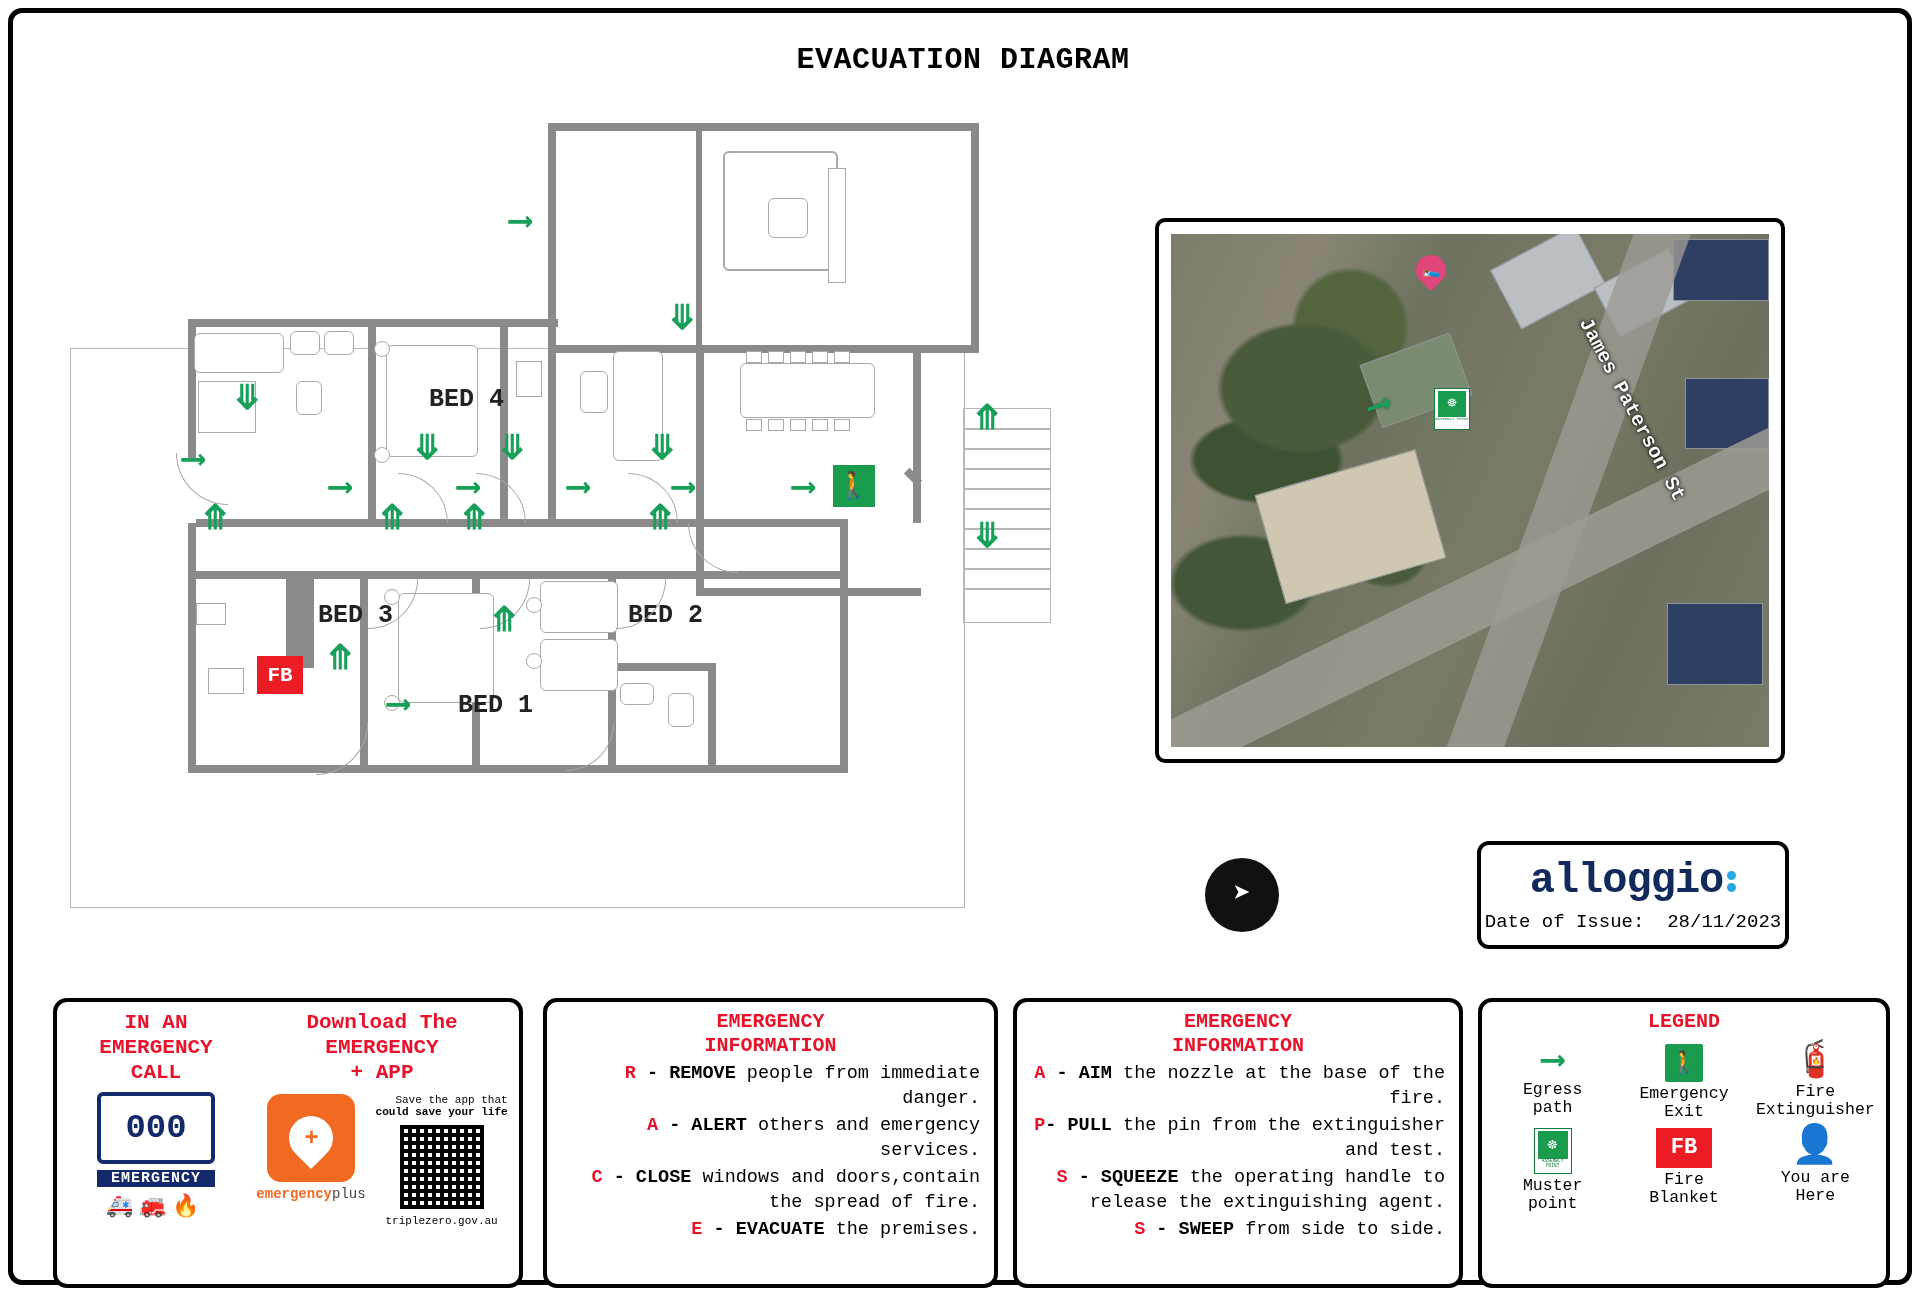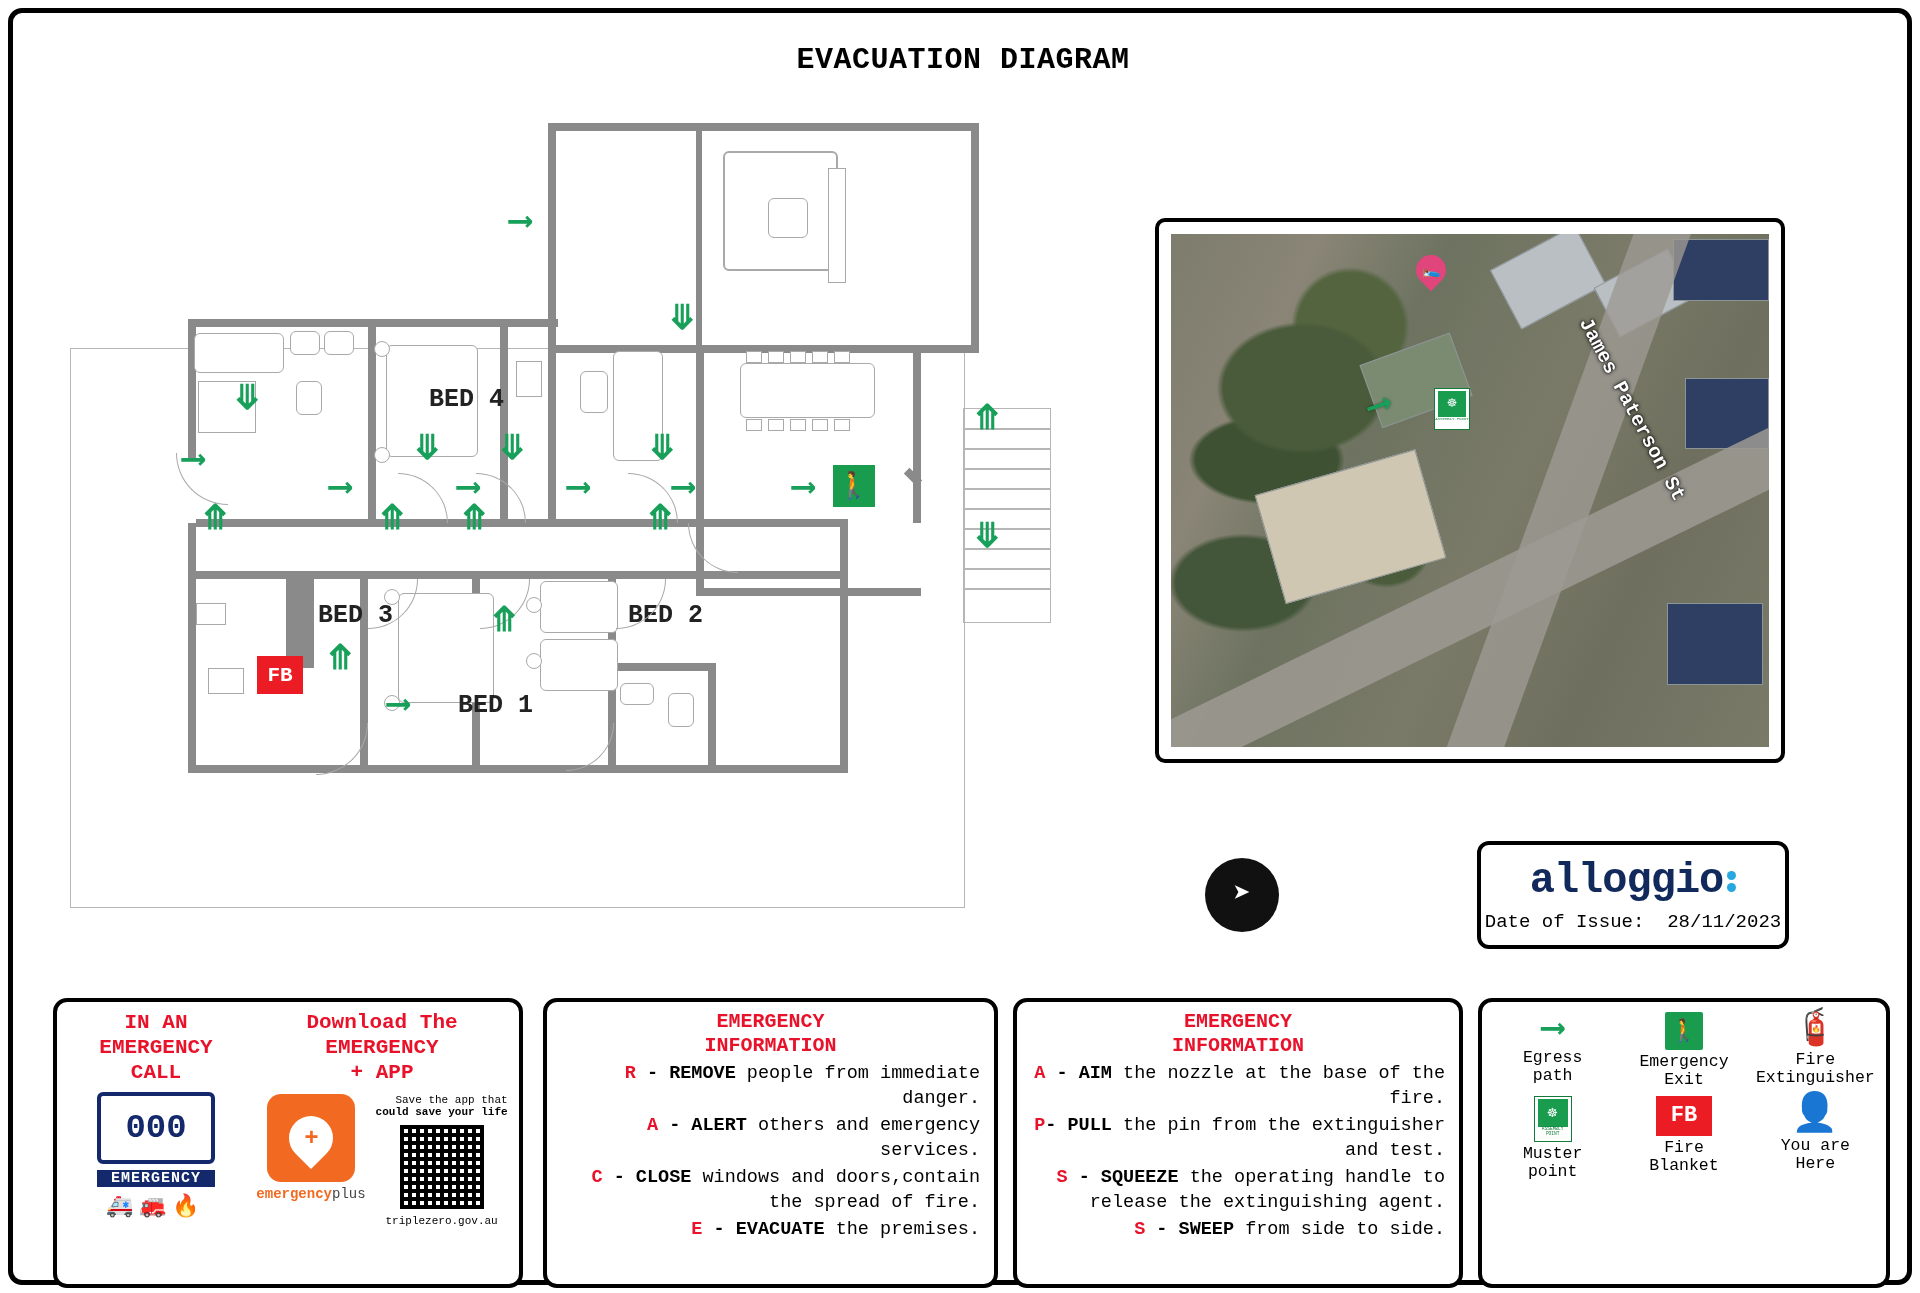--- a/index.html
+++ b/index.html
@@ -419,20 +419,21 @@
     </div>
     <div class="info-body">
       <p><span class="red">A</span> <b>- AIM</b><span> the nozzle at the base of the fire.</span></p>
       <p><span class="red">P</span><b>- PULL</b><span> the pin from the extinguisher and test.</span></p>
       <p><span class="red">S</span> <b>- SQUEEZE</b><span> the operating handle to release the extinguishing agent.</span></p>
       <p><span class="red">S</span> <b>- SWEEP</b><span> from side to side.</span></p>
     </div>
   </div>
 
   <div class="panel" id="panel-legend">
+    <div class="panel-head" style="padding-top:8px;">LEGEND</div>
     <div style="display:grid;grid-template-columns:1fr 1fr 1fr;gap:6px;padding:10px 8px 0 8px;">
       <div class="leg-cell">
         <div class="egress-arrow">⟶</div>
         <div class="leg-cap">
           <div>Egress</div>
           <div>path</div>
         </div>
       </div>
       <div class="leg-cell">
         <div class="exit-sign">🚶</div>

